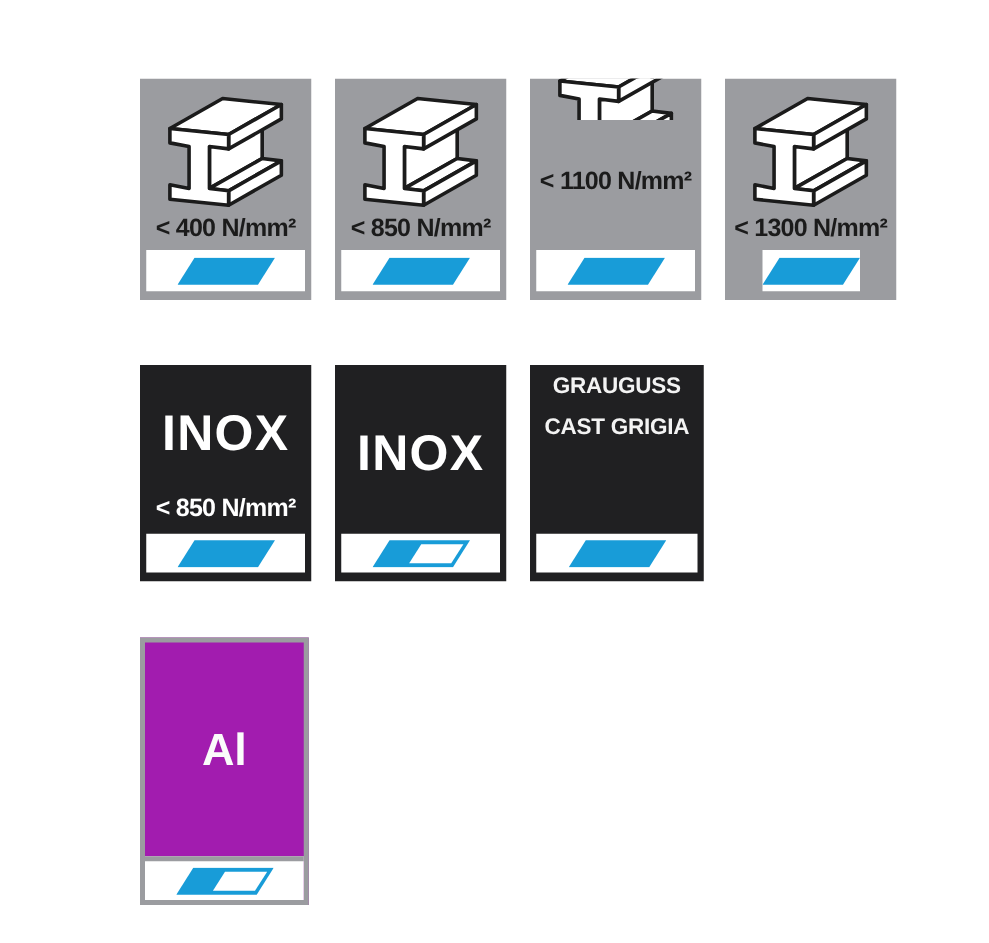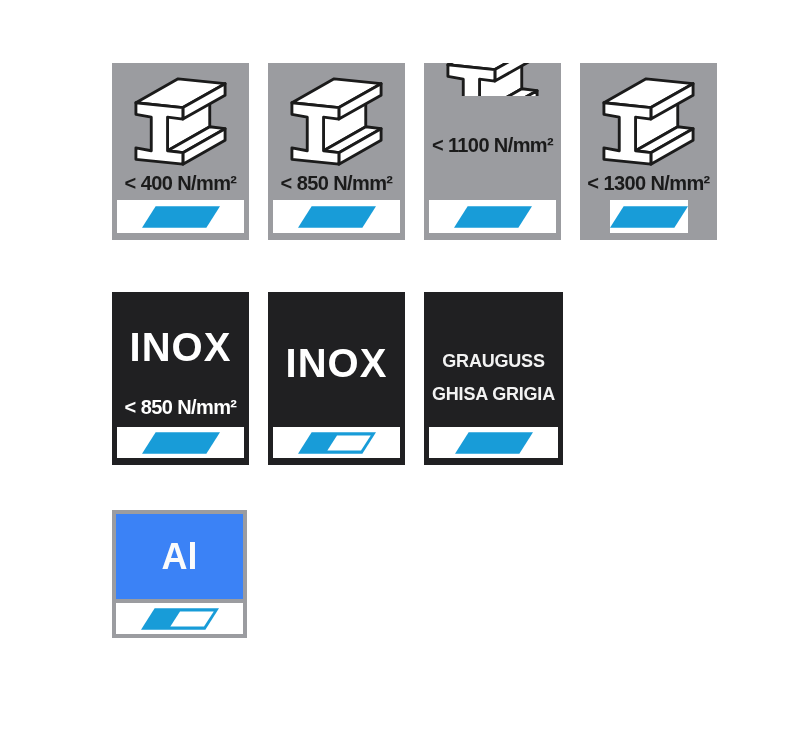--- a/index.html
+++ b/index.html
@@ -75,35 +75,35 @@
     margin-bottom:8px;
     white-space:nowrap;
   }
 
   .tile.cast{left:424px;width:139px;}
   .cast-lines{
     flex:1;
     display:flex;
     flex-direction:column;
     align-items:center;
-    justify-content:flex-end;
+    justify-content:flex-start;
     padding-bottom:16px;
   }
   .cast-line{
     color:#f3f3f3;
     font-weight:bold;
     font-size:18px;
     letter-spacing:-0.2px;
     line-height:33px;
     white-space:nowrap;
   }
 
   .tile.alu{
-    left:112px;top:510px;width:135px;height:128px;
-    background:#3b82f6;
+    left:112px;top:510px;width:135px;height:214px;
+    background:#a21caf;
     border:4px solid #9b9ca0;
   }
   .alu-content{
     flex:1;
     display:flex;
     align-items:center;
     justify-content:center;
   }
   .alu-title{
     color:#fbfbfb;
@@ -225,21 +225,21 @@
     <div class="strip">
       <svg class="para-svg" viewBox="0 0 80 22">
           <use href="#para-partial"></use>
         </svg>
     </div>
   </div>
 
   <div class="tile dark cast">
     <div class="cast-lines">
       <div class="cast-line">GRAUGUSS</div>
-      <div class="cast-line">GHISA GRIGIA</div>
+      <div class="cast-line">CAST GRIGIA</div>
     </div>
     <div class="strip">
       <svg class="para-svg" viewBox="0 0 80 22">
           <use href="#para-full"></use>
         </svg>
     </div>
   </div>
 
   <div class="tile alu">
     <div class="alu-content">

